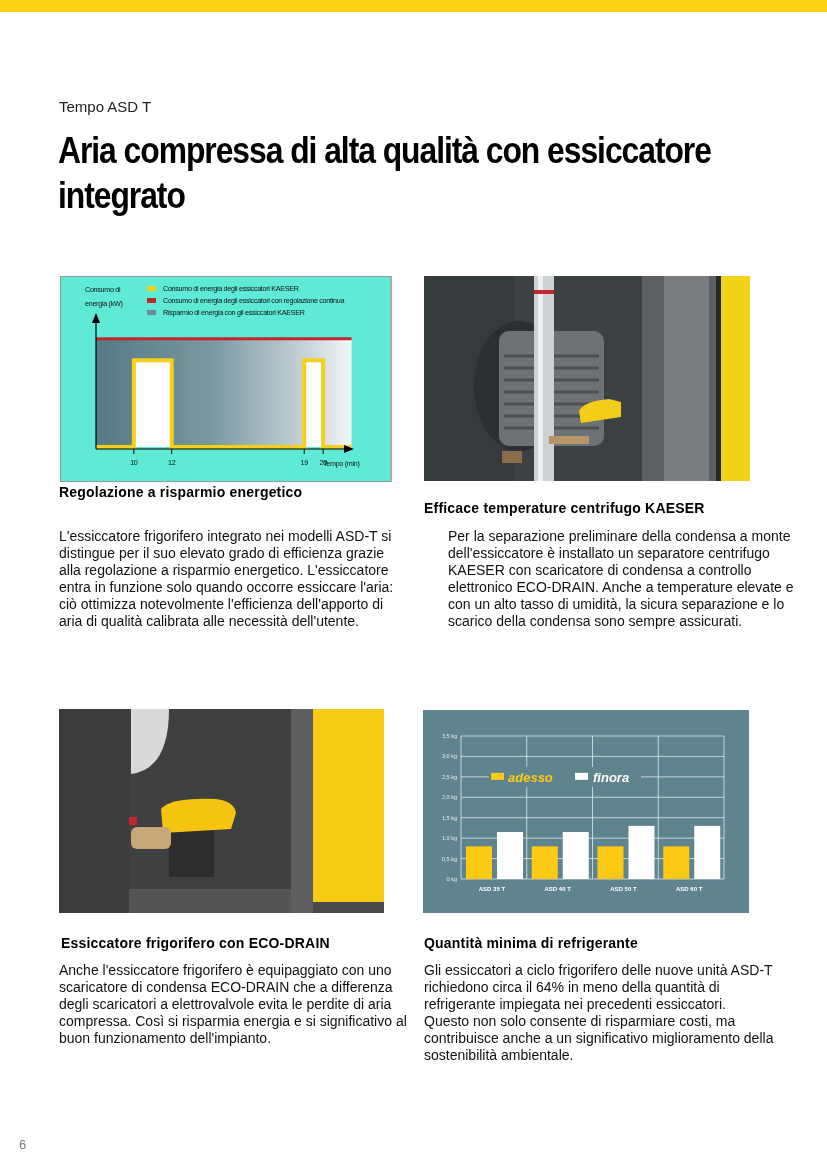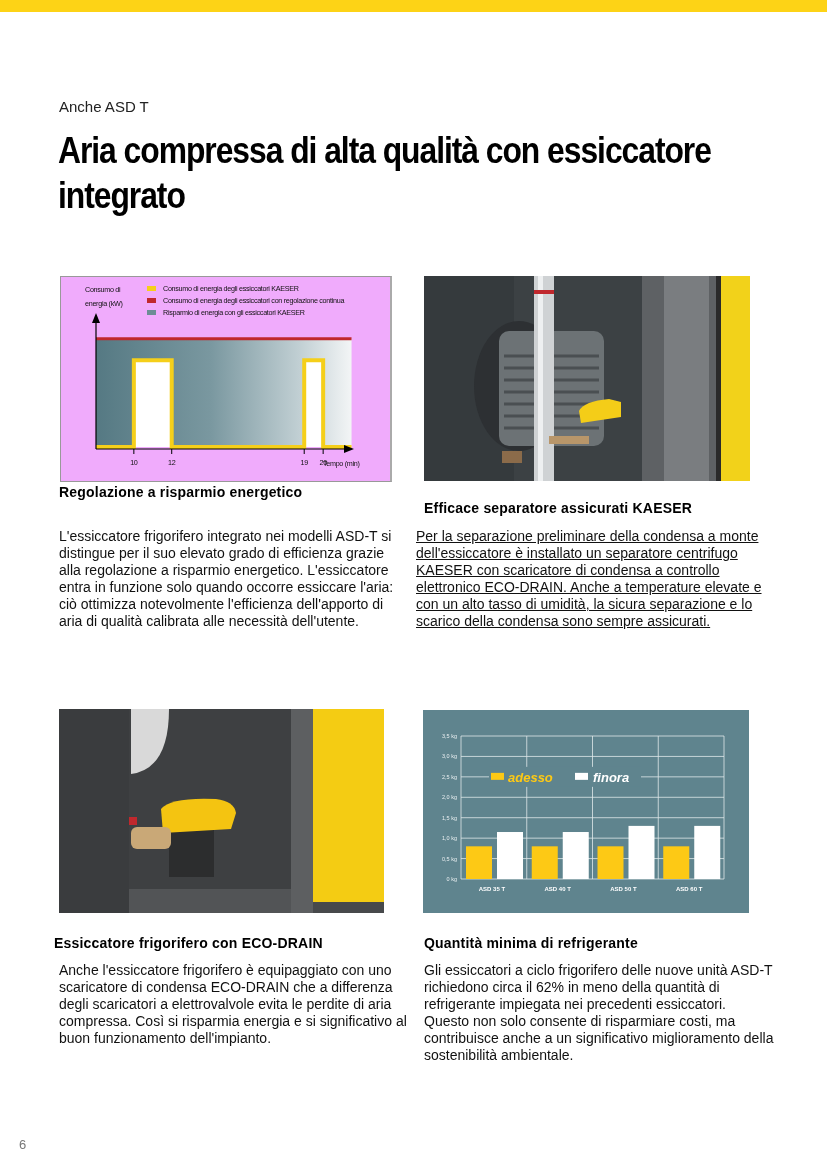--- a/index.html
+++ b/index.html
@@ -6,39 +6,39 @@
   body{width:827px;height:1170px;position:relative;overflow:hidden;font-family:"Liberation Sans",sans-serif;color:#111;}
   .topbar{position:absolute;left:0;top:0;width:827px;height:12px;background:#fdd316;}
   .series{position:absolute;left:59px;top:98px;font-size:15px;color:#222;}
   .title{position:absolute;left:58px;top:128px;width:720px;font-family:"Liberation Sans",sans-serif;font-weight:bold;font-size:37px;line-height:45px;letter-spacing:-1.2px;transform:scaleX(0.86);transform-origin:left top;width:840px;color:#000;}
   .panel{position:absolute;}
   .sec-title{position:absolute;font-weight:bold;font-size:14px;letter-spacing:0.2px;color:#000;}
   .sec-body{position:absolute;font-size:14px;line-height:17px;color:#111;width:350px;}
   .page-num{position:absolute;left:19px;top:1137px;font-size:13px;color:#777;}
 
   
-  .c1box{left:60px;top:276px;width:329px;height:204px;border:1px solid #999;border-right:2px solid #aaa;background:#f0abfc;}
+  .c1box{left:60px;top:276px;width:329px;height:204px;border:1px solid #999;border-right:2px solid #aaa;background:#5eead4;}
   .c1box svg{position:absolute;left:0;top:0;}
   .c1text{font-family:"Liberation Sans",sans-serif;font-size:7.2px;fill:#111;letter-spacing:-0.3px;}
 
   
   .photo{position:absolute;overflow:hidden;background:#3a3c3e;}
   
   .c2box{left:423px;top:710px;width:326px;height:203px;background:#5f848e;}
   .c2box svg{position:absolute;left:0;top:0;}
   .c2tick{font-family:"Liberation Sans",sans-serif;font-size:5.5px;fill:#e8eef0;}
   .c2cat{font-family:"Liberation Sans",sans-serif;font-size:6px;fill:#fff;font-weight:bold;}
   .c2leg{font-family:"Liberation Sans",sans-serif;font-size:13px;font-style:italic;font-weight:bold;}
 </style>
 </head>
 <body>
 
 <div class="topbar"></div>
 
-<div class="series">Anche ASD T</div>
+<div class="series">Tempo ASD T</div>
 <div class="title">Aria compressa di alta qualità con essiccatore integrato</div>
 
 <div class="panel c1box">
   <svg id="c1svg" width="330" height="204">
     <defs>
       <linearGradient id="savingGrad" x1="0" y1="0" x2="1" y2="0">
         <stop offset="0" stop-color="#557983"></stop>
         <stop offset="0.45" stop-color="#7a98a0"></stop>
         <stop offset="0.8" stop-color="#c2d0d4"></stop>
         <stop offset="1" stop-color="#f3f5f6"></stop>
@@ -101,22 +101,22 @@
     <rect x="110" y="14" width="20" height="4" fill="#c0282d"></rect>
     <path d="M155 135 q5 -10 30 -12 l12 3 l0 15 l-40 6 z" fill="#f4cd18"></path>
     <rect x="125" y="160" width="40" height="8" fill="#b8966a"></rect>
     <rect x="78" y="175" width="20" height="12" fill="#8b6b4a"></rect>
   </svg>
 </div>
 
 <div class="sec-title" style="left:59px;top:484px;">Regolazione a risparmio energetico</div>
 <div class="sec-body" style="left:59px;top:528px;">L'essiccatore frigorifero integrato nei modelli ASD-T si distingue per il suo elevato grado di efficienza grazie alla regolazione a risparmio energetico. L'essiccatore entra in funzione solo quando occorre essiccare l'aria: ciò ottimizza notevolmente l'efficienza dell'apporto di aria di qualità calibrata alle necessità dell'utente.</div>
 
-<div class="sec-title" style="left:424px;top:500px;">Efficace separatore assicurati KAESER</div>
-<div class="sec-body" style="left:416px;top:528px;text-decoration:underline;">Per la separazione preliminare della condensa a monte dell'essiccatore è installato un separatore centrifugo KAESER con scaricatore di condensa a controllo elettronico ECO-DRAIN. Anche a temperature elevate e con un alto tasso di umidità, la sicura separazione e lo scarico della condensa sono sempre assicurati.</div>
+<div class="sec-title" style="left:424px;top:500px;">Efficace temperature centrifugo KAESER</div>
+<div class="sec-body" style="left:448px;top:528px;">Per la separazione preliminare della condensa a monte dell'essiccatore è installato un separatore centrifugo KAESER con scaricatore di condensa a controllo elettronico ECO-DRAIN. Anche a temperature elevate e con un alto tasso di umidità, la sicura separazione e lo scarico della condensa sono sempre assicurati.</div>
 
 <div class="photo" style="left:59px;top:709px;width:325px;height:204px;">
   <svg width="325" height="204">
     <rect x="0" y="0" width="325" height="204" fill="#47494b"></rect>
     <rect x="0" y="0" width="70" height="204" fill="#3a3c3e"></rect>
     <rect x="70" y="0" width="165" height="204" fill="#3e4042"></rect>
     <path d="M72 0 h38 q0 60 -38 65 z" fill="#d9d9d9"></path>
     <rect x="70" y="180" width="165" height="24" fill="#525456"></rect>
     <rect x="232" y="0" width="22" height="204" fill="#5d5f61"></rect>
     <rect x="254" y="0" width="71" height="193" fill="#f4cc13"></rect>
@@ -171,19 +171,19 @@
         <rect x="66" y="56.85714285714286" width="86" height="20" fill="#5f848e"></rect>
         <rect x="150" y="56.85714285714286" width="68" height="20" fill="#5f848e"></rect>
         <rect x="68" y="62.85714285714286" width="13" height="7" fill="#fdc915"></rect>
         <text x="85" y="71.85714285714286" class="c2leg" fill="#fdc915">adesso</text>
         <rect x="152" y="62.85714285714286" width="13" height="7" fill="#ffffff"></rect>
         <text x="170" y="71.85714285714286" class="c2leg" fill="#ffffff">finora</text>
       </g>
   </svg>
 </div>
 
-<div class="sec-title" style="left:54px;top:935px;text-align:right;">Essiccatore frigorifero con ECO-DRAIN</div>
+<div class="sec-title" style="left:61px;top:935px;text-align:right;">Essiccatore frigorifero con ECO-DRAIN</div>
 <div class="sec-body" style="left:59px;top:962px;">Anche l'essiccatore frigorifero è equipaggiato con uno scaricatore di condensa ECO-DRAIN che a differenza degli scaricatori a elettrovalvole evita le perdite di aria compressa. Così si risparmia energia e si significativo al buon funzionamento dell'impianto.</div>
 
 <div class="sec-title" style="left:424px;top:935px;">Quantità minima di refrigerante</div>
-<div class="sec-body" style="left:424px;top:962px;">Gli essiccatori a ciclo frigorifero delle nuove unità ASD-T richiedono circa il 62% in meno della quantità di refrigerante impiegata nei precedenti essiccatori. Questo non solo consente di risparmiare costi, ma contribuisce anche a un significativo miglioramento della sostenibilità ambientale.</div>
+<div class="sec-body" style="left:424px;top:962px;">Gli essiccatori a ciclo frigorifero delle nuove unità ASD-T richiedono circa il 64% in meno della quantità di refrigerante impiegata nei precedenti essiccatori. Questo non solo consente di risparmiare costi, ma contribuisce anche a un significativo miglioramento della sostenibilità ambientale.</div>
 
 <div class="page-num">6</div>
 
 </body></html>

